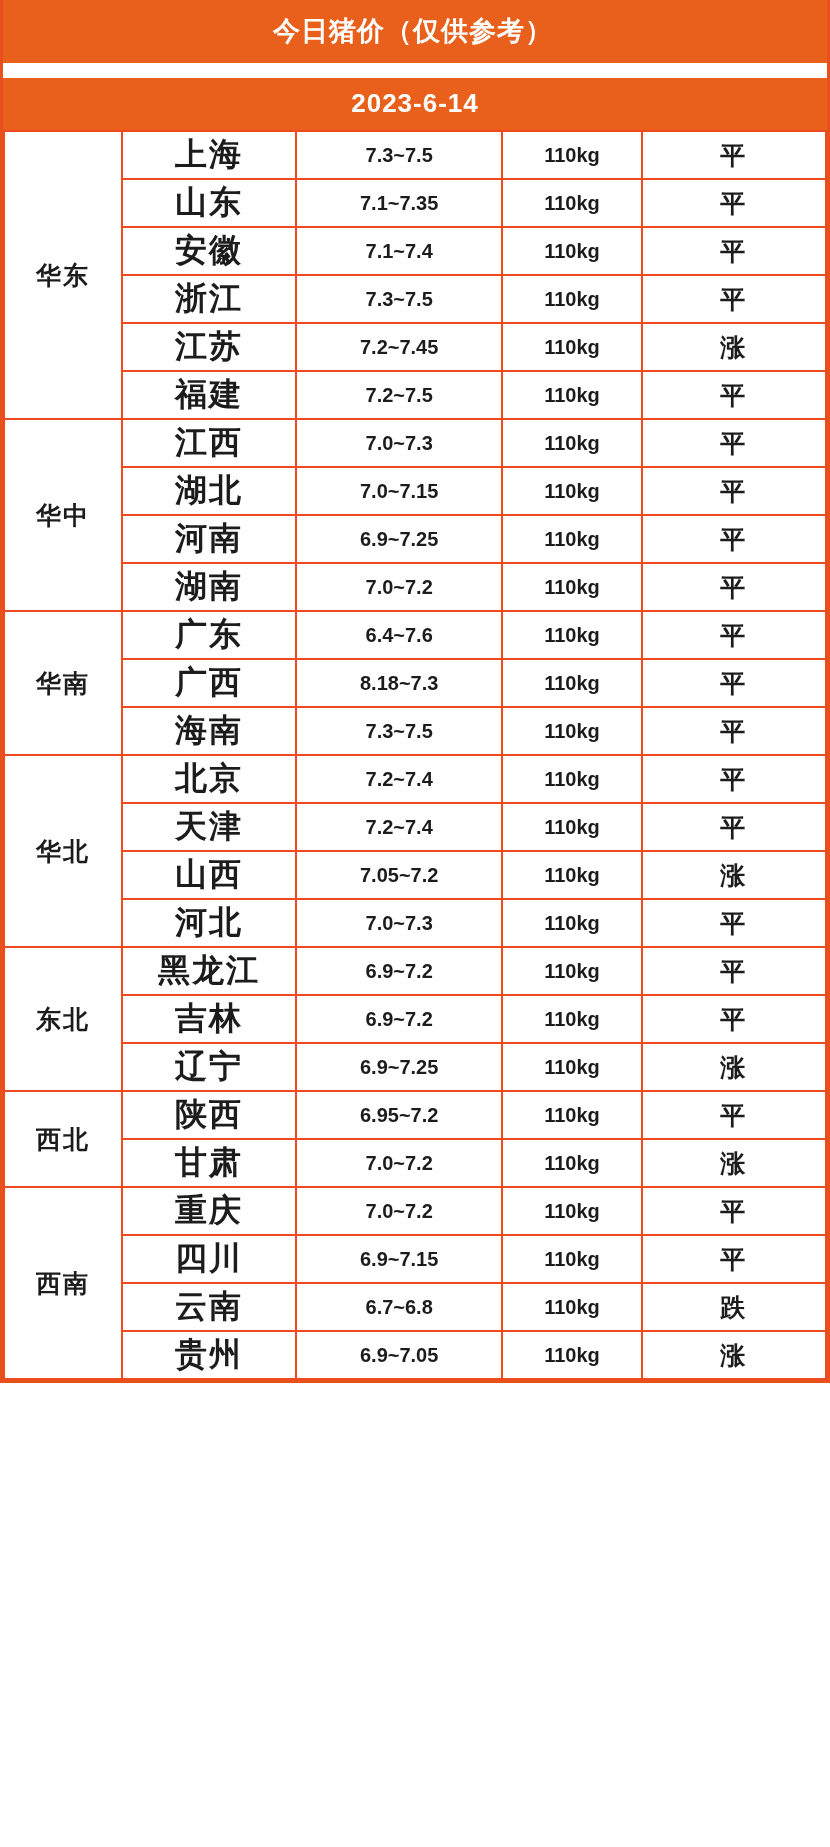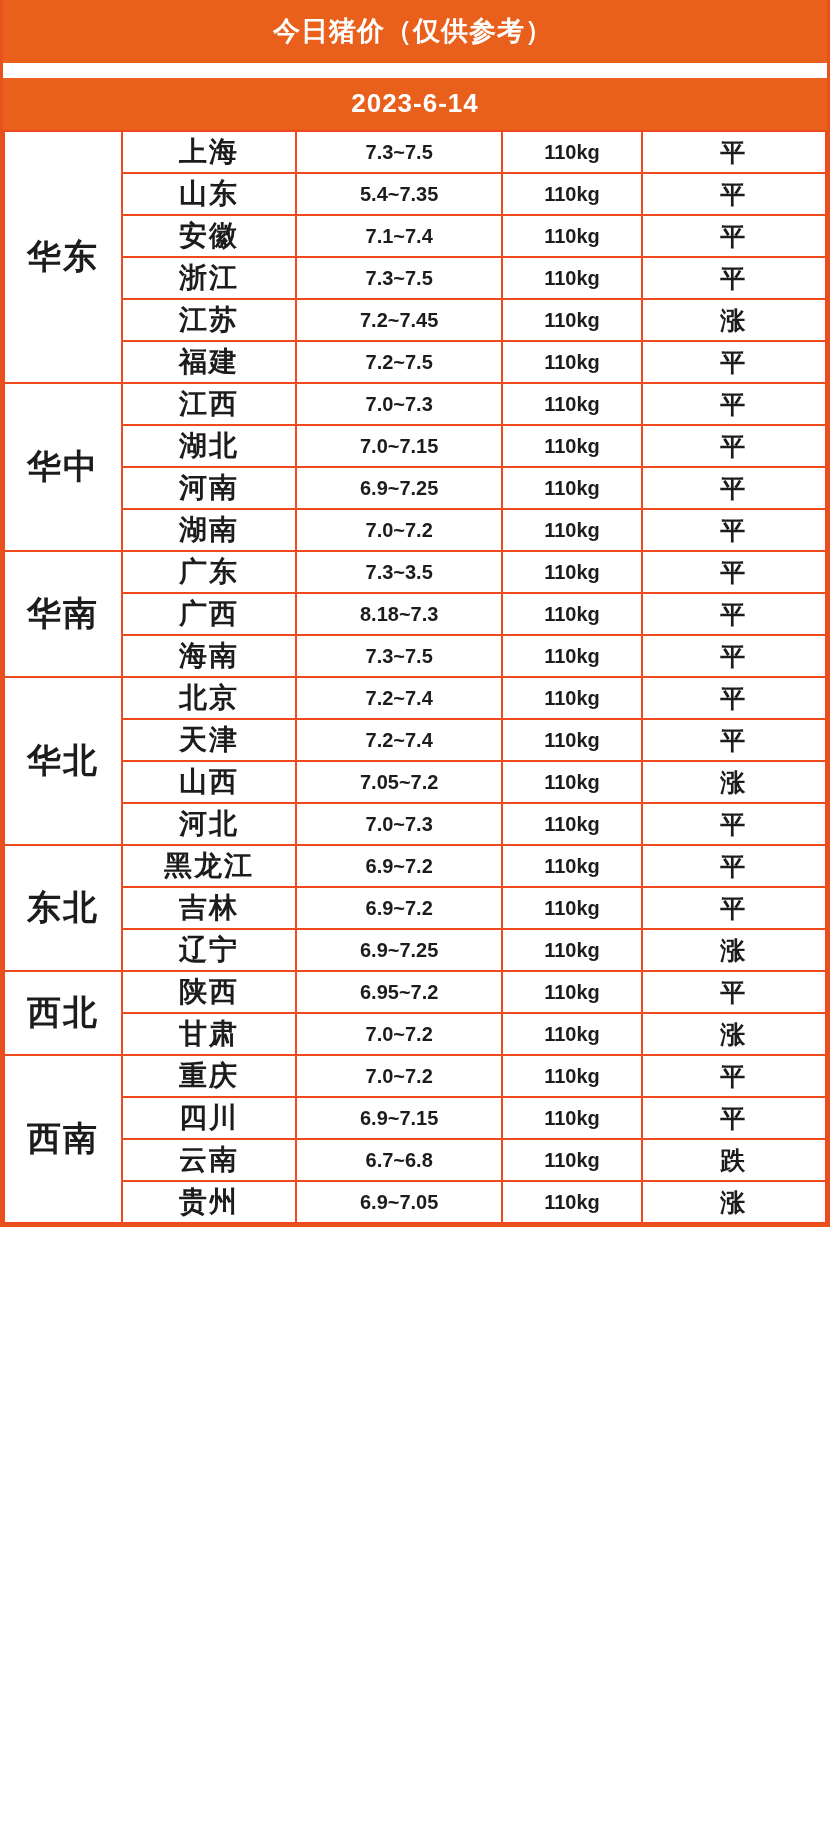--- a/index.html
+++ b/index.html
@@ -48,26 +48,26 @@
   table.price-table td {
     border: 2px solid #ee4a1e;
     text-align: center;
     vertical-align: middle;
     color: #1c1c1c;
     font-weight: bold;
     box-sizing: border-box;
   }
   td.region {
     width: 112px;
-    font-size: 34px;
+    font-size: 25px;
     letter-spacing: 2px;
   }
   td.province {
     width: 165px;
-    font-size: 28px;
+    font-size: 32px;
     letter-spacing: 2px;
     height: 41px;
   }
   td.price {
     width: 196px;
     font-size: 20px;
     letter-spacing: 0px;
   }
   td.weight {
     width: 132px;
@@ -92,21 +92,21 @@
     <tbody>
         <tr>
           <td class="region" rowspan="6">华东</td>
           <td class="province">上海</td>
           <td class="price">7.3~7.5</td>
           <td class="weight">110kg</td>
           <td class="trend t-flat">平</td>
         </tr>
         <tr>
           <td class="province">山东</td>
-          <td class="price">5.4~7.35</td>
+          <td class="price">7.1~7.35</td>
           <td class="weight">110kg</td>
           <td class="trend t-flat">平</td>
         </tr>
         <tr>
           <td class="province">安徽</td>
           <td class="price">7.1~7.4</td>
           <td class="weight">110kg</td>
           <td class="trend t-flat">平</td>
         </tr>
         <tr>
@@ -148,21 +148,21 @@
         </tr>
         <tr>
           <td class="province">湖南</td>
           <td class="price">7.0~7.2</td>
           <td class="weight">110kg</td>
           <td class="trend t-flat">平</td>
         </tr>
         <tr>
           <td class="region" rowspan="3">华南</td>
           <td class="province">广东</td>
-          <td class="price">7.3~3.5</td>
+          <td class="price">6.4~7.6</td>
           <td class="weight">110kg</td>
           <td class="trend t-flat">平</td>
         </tr>
         <tr>
           <td class="province">广西</td>
           <td class="price">8.18~7.3</td>
           <td class="weight">110kg</td>
           <td class="trend t-flat">平</td>
         </tr>
         <tr>

